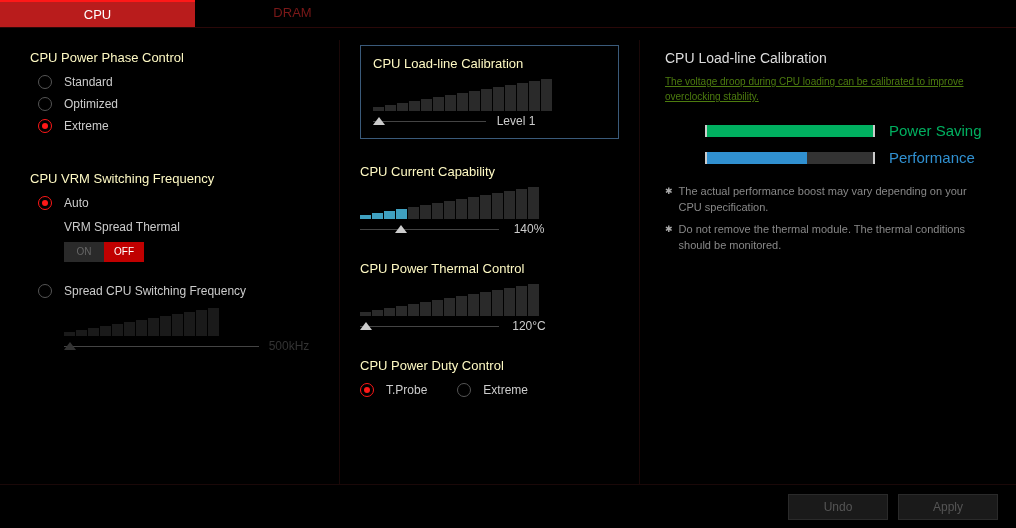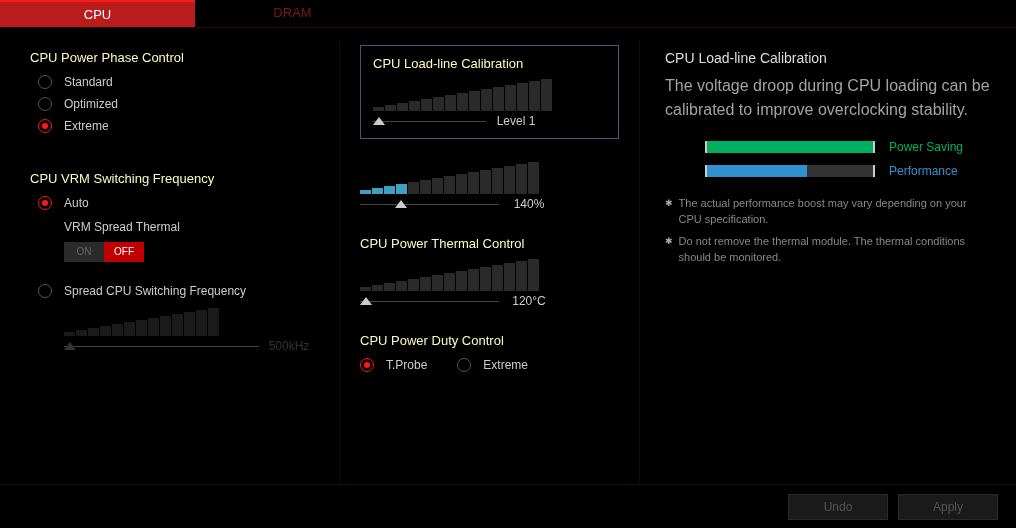--- a/index.html
+++ b/index.html
@@ -35,27 +35,27 @@
 .slider-value { color: #888; font-size: 12px; min-width: 60px; text-align: center; }
 .dim { color: #444; }
 .dim .stair-bar { background: #1a1a1a; }
 .dim .slider-value { color: #333; }
 .dim .triangle { border-bottom-color: #333; }
 .mid-block { margin-bottom: 25px; }
 .mid-block.highlighted { border: 1px solid #3a5a7a; padding: 10px 12px; margin-top: -5px; }
 .mid-stair-wrap { margin: 6px 0 0 0; }
 .radio-inline { display: flex; gap: 30px; margin-top: 10px; }
 .help-title { color: #ddd; font-size: 14px; margin-bottom: 8px; }
-.help-desc { color: #a3a3a3; font-size: 16px; line-height: 1.5; margin-bottom: 18px; }
+.help-desc { color: #4d7c0f; font-size: 10px; line-height: 1.5; margin-bottom: 18px; text-decoration: underline; }
 .bar-row { display: flex; align-items: center; margin: 10px 0 10px 40px; }
 .bar-track { width: 170px; height: 12px; background: #333; border-left: 2px solid #ccc; border-right: 2px solid #ccc; margin-right: 14px; position: relative; }
 .bar-fill { height: 100%; }
 .bar-green { background: #00b060; width: 100%; }
 .bar-blue { background: #3090d0; width: 60%; }
-.bar-label { font-size: 12px; }
+.bar-label { font-size: 15px; }
 .lbl-green { color: #00b060; }
 .lbl-blue { color: #3090d0; }
 .notes { margin-top: 18px; }
 .note { color: #888; font-size: 11px; line-height: 1.45; margin-bottom: 6px; display: flex; }
 .note::before { content: '✱'; font-size: 9px; margin-right: 6px; color: #aaa; flex-shrink: 0; margin-top: 1px; }
 .footer { height: 44px; display: flex; justify-content: flex-end; align-items: center; padding-right: 18px; gap: 10px; border-top: 1px solid #1a0808; }
 .btn { width: 100px; height: 26px; background: #1a1a1a; color: #555; border: 1px solid #2a2a2a; text-align: center; line-height: 24px; font-size: 12px; cursor: pointer; }
 .gap-v { height: 30px; }
 </style>
 </head>
@@ -153,20 +153,21 @@
             <div class="slider-track" style="width:100px">
                 <span class="triangle" style="left:0px"></span>
               </div>
             <div class="slider-value" style="color:#ccc">Level 1</div>
             <div style="width:60px"></div>
           </div>
         </div>
       </div>
 
       <div class="mid-block">
+        <div class="section-title">CPU Current Capability</div>
         <div class="mid-stair-wrap">
           <div class="stair" id="stair-current">
               <div class="stair-bar fill" style="height: 4px;"></div>
               <div class="stair-bar fill" style="height: 6px;"></div>
               <div class="stair-bar fill" style="height: 8px;"></div>
               <div class="stair-bar fill" style="height: 10px;"></div>
               <div class="stair-bar" style="height: 12px;"></div>
               <div class="stair-bar" style="height: 14px;"></div>
               <div class="stair-bar" style="height: 16px;"></div>
               <div class="stair-bar" style="height: 18px;"></div>

